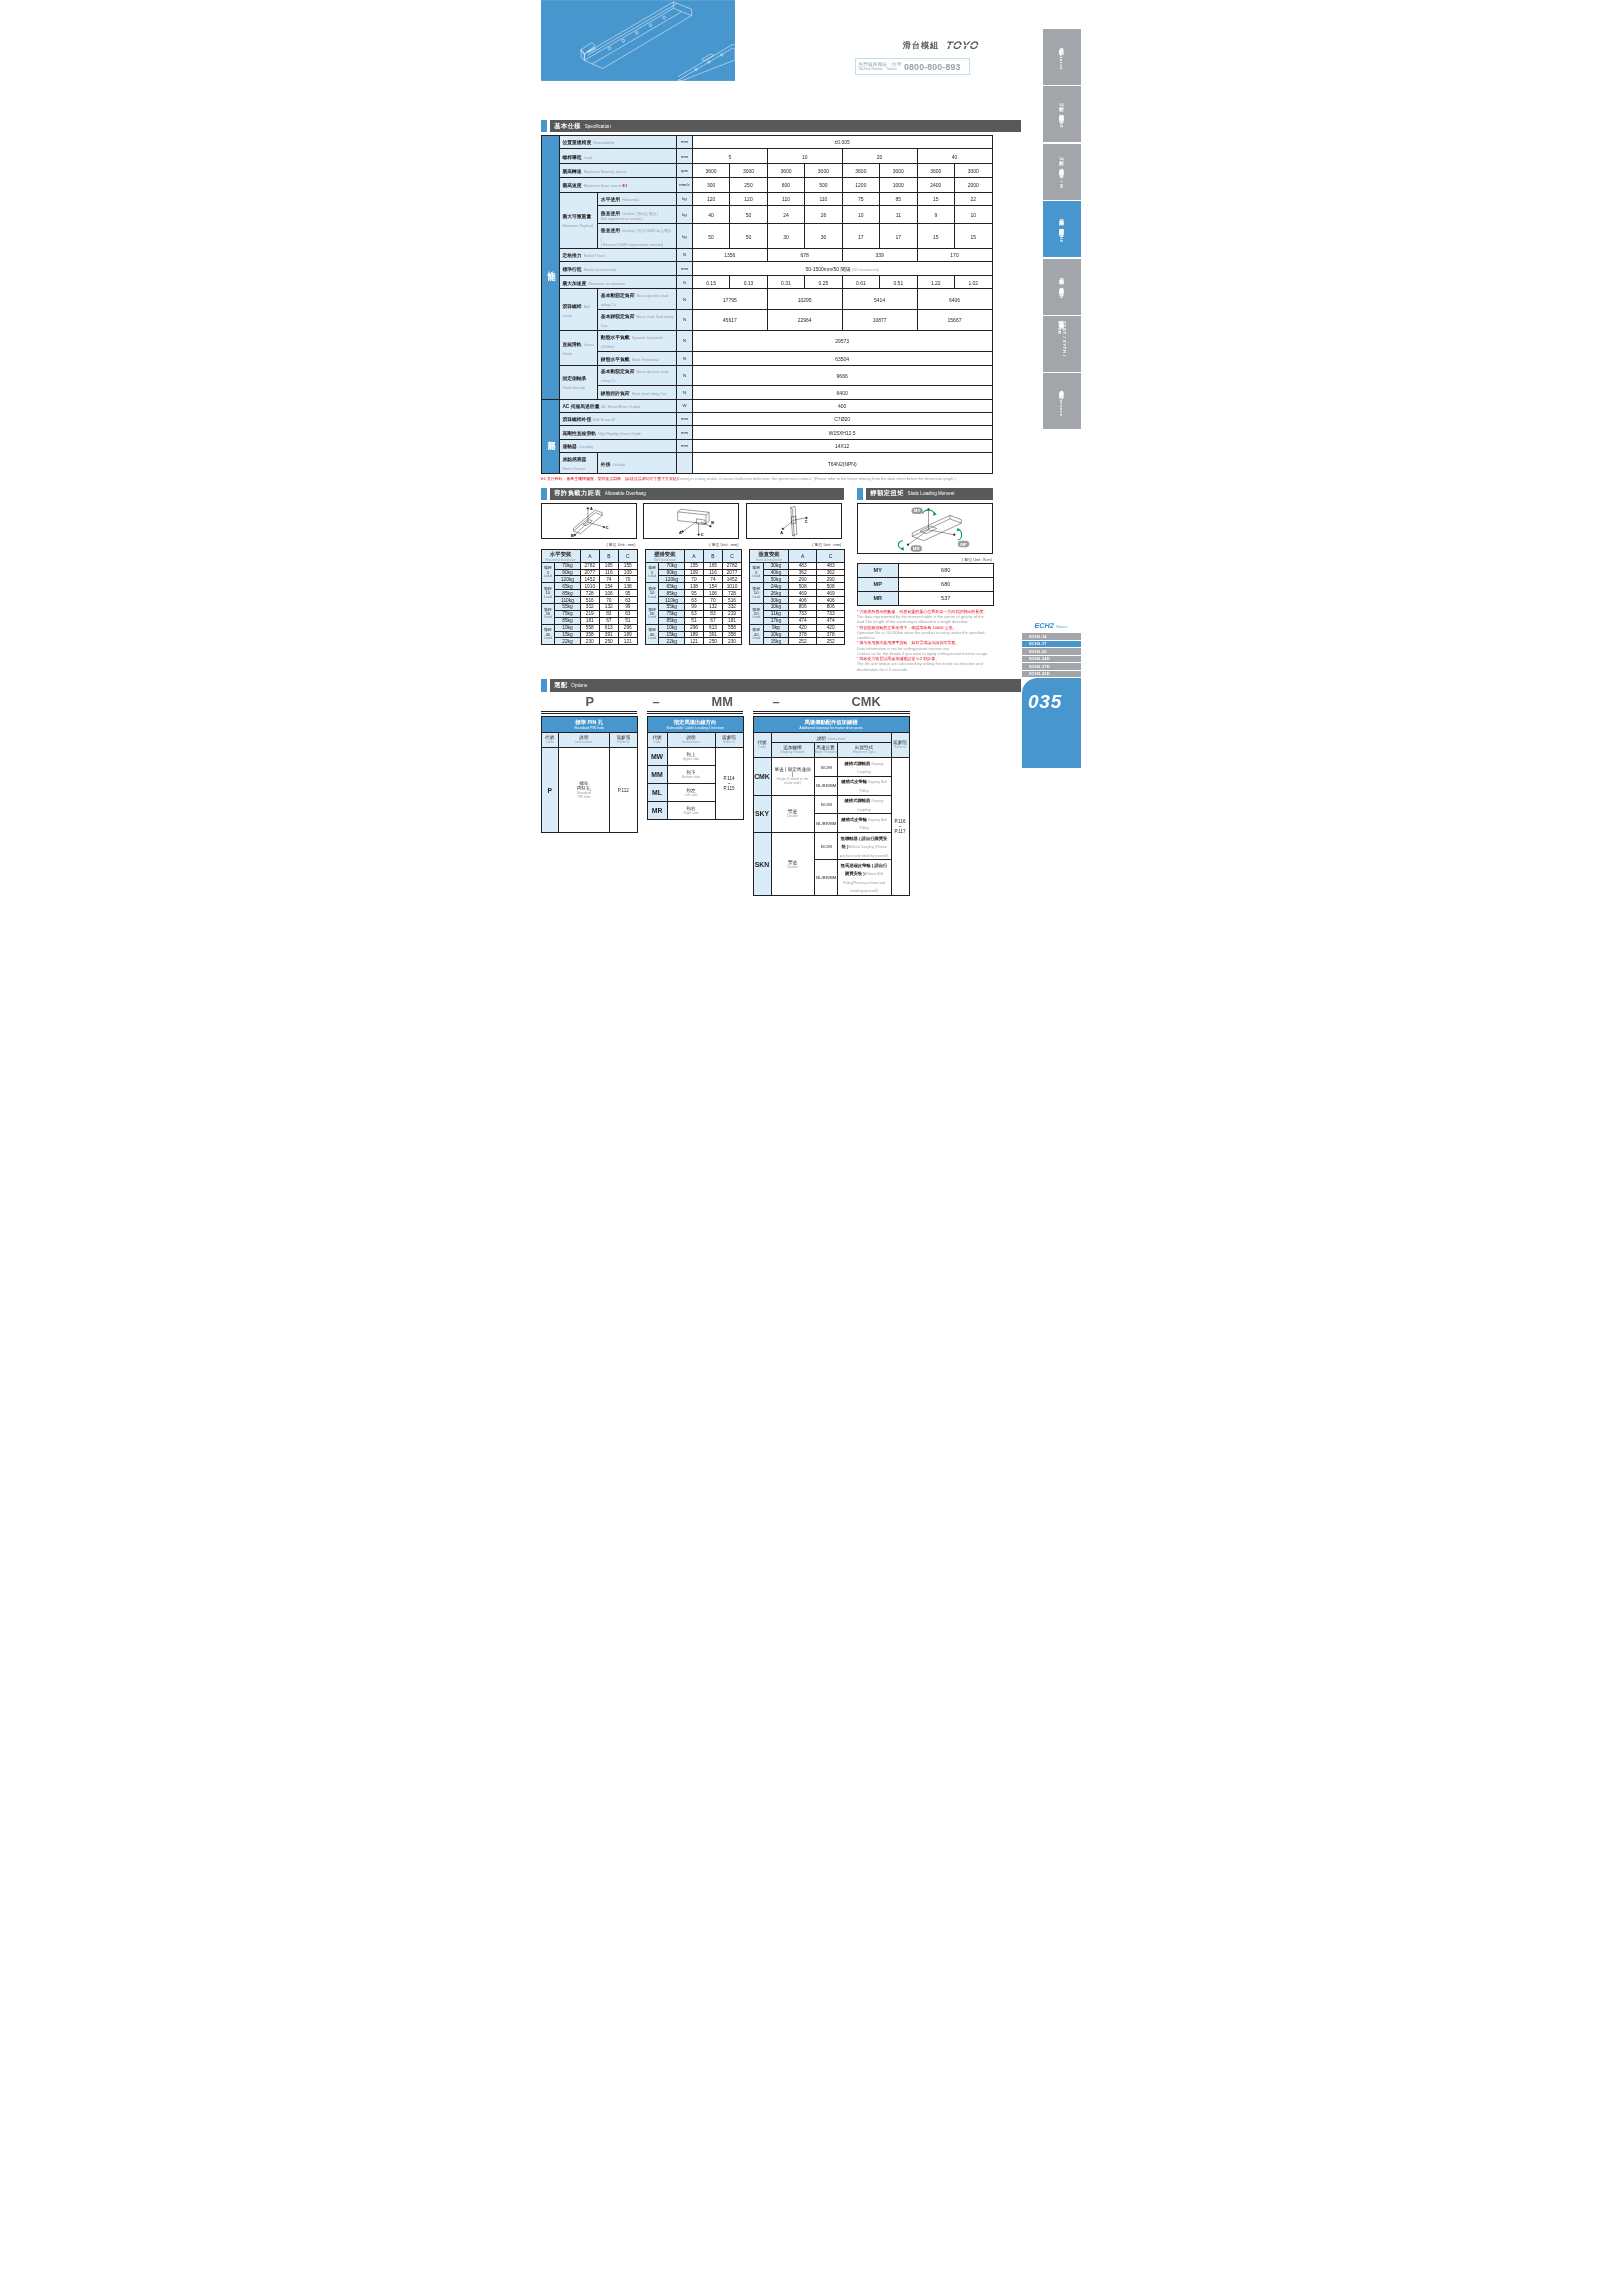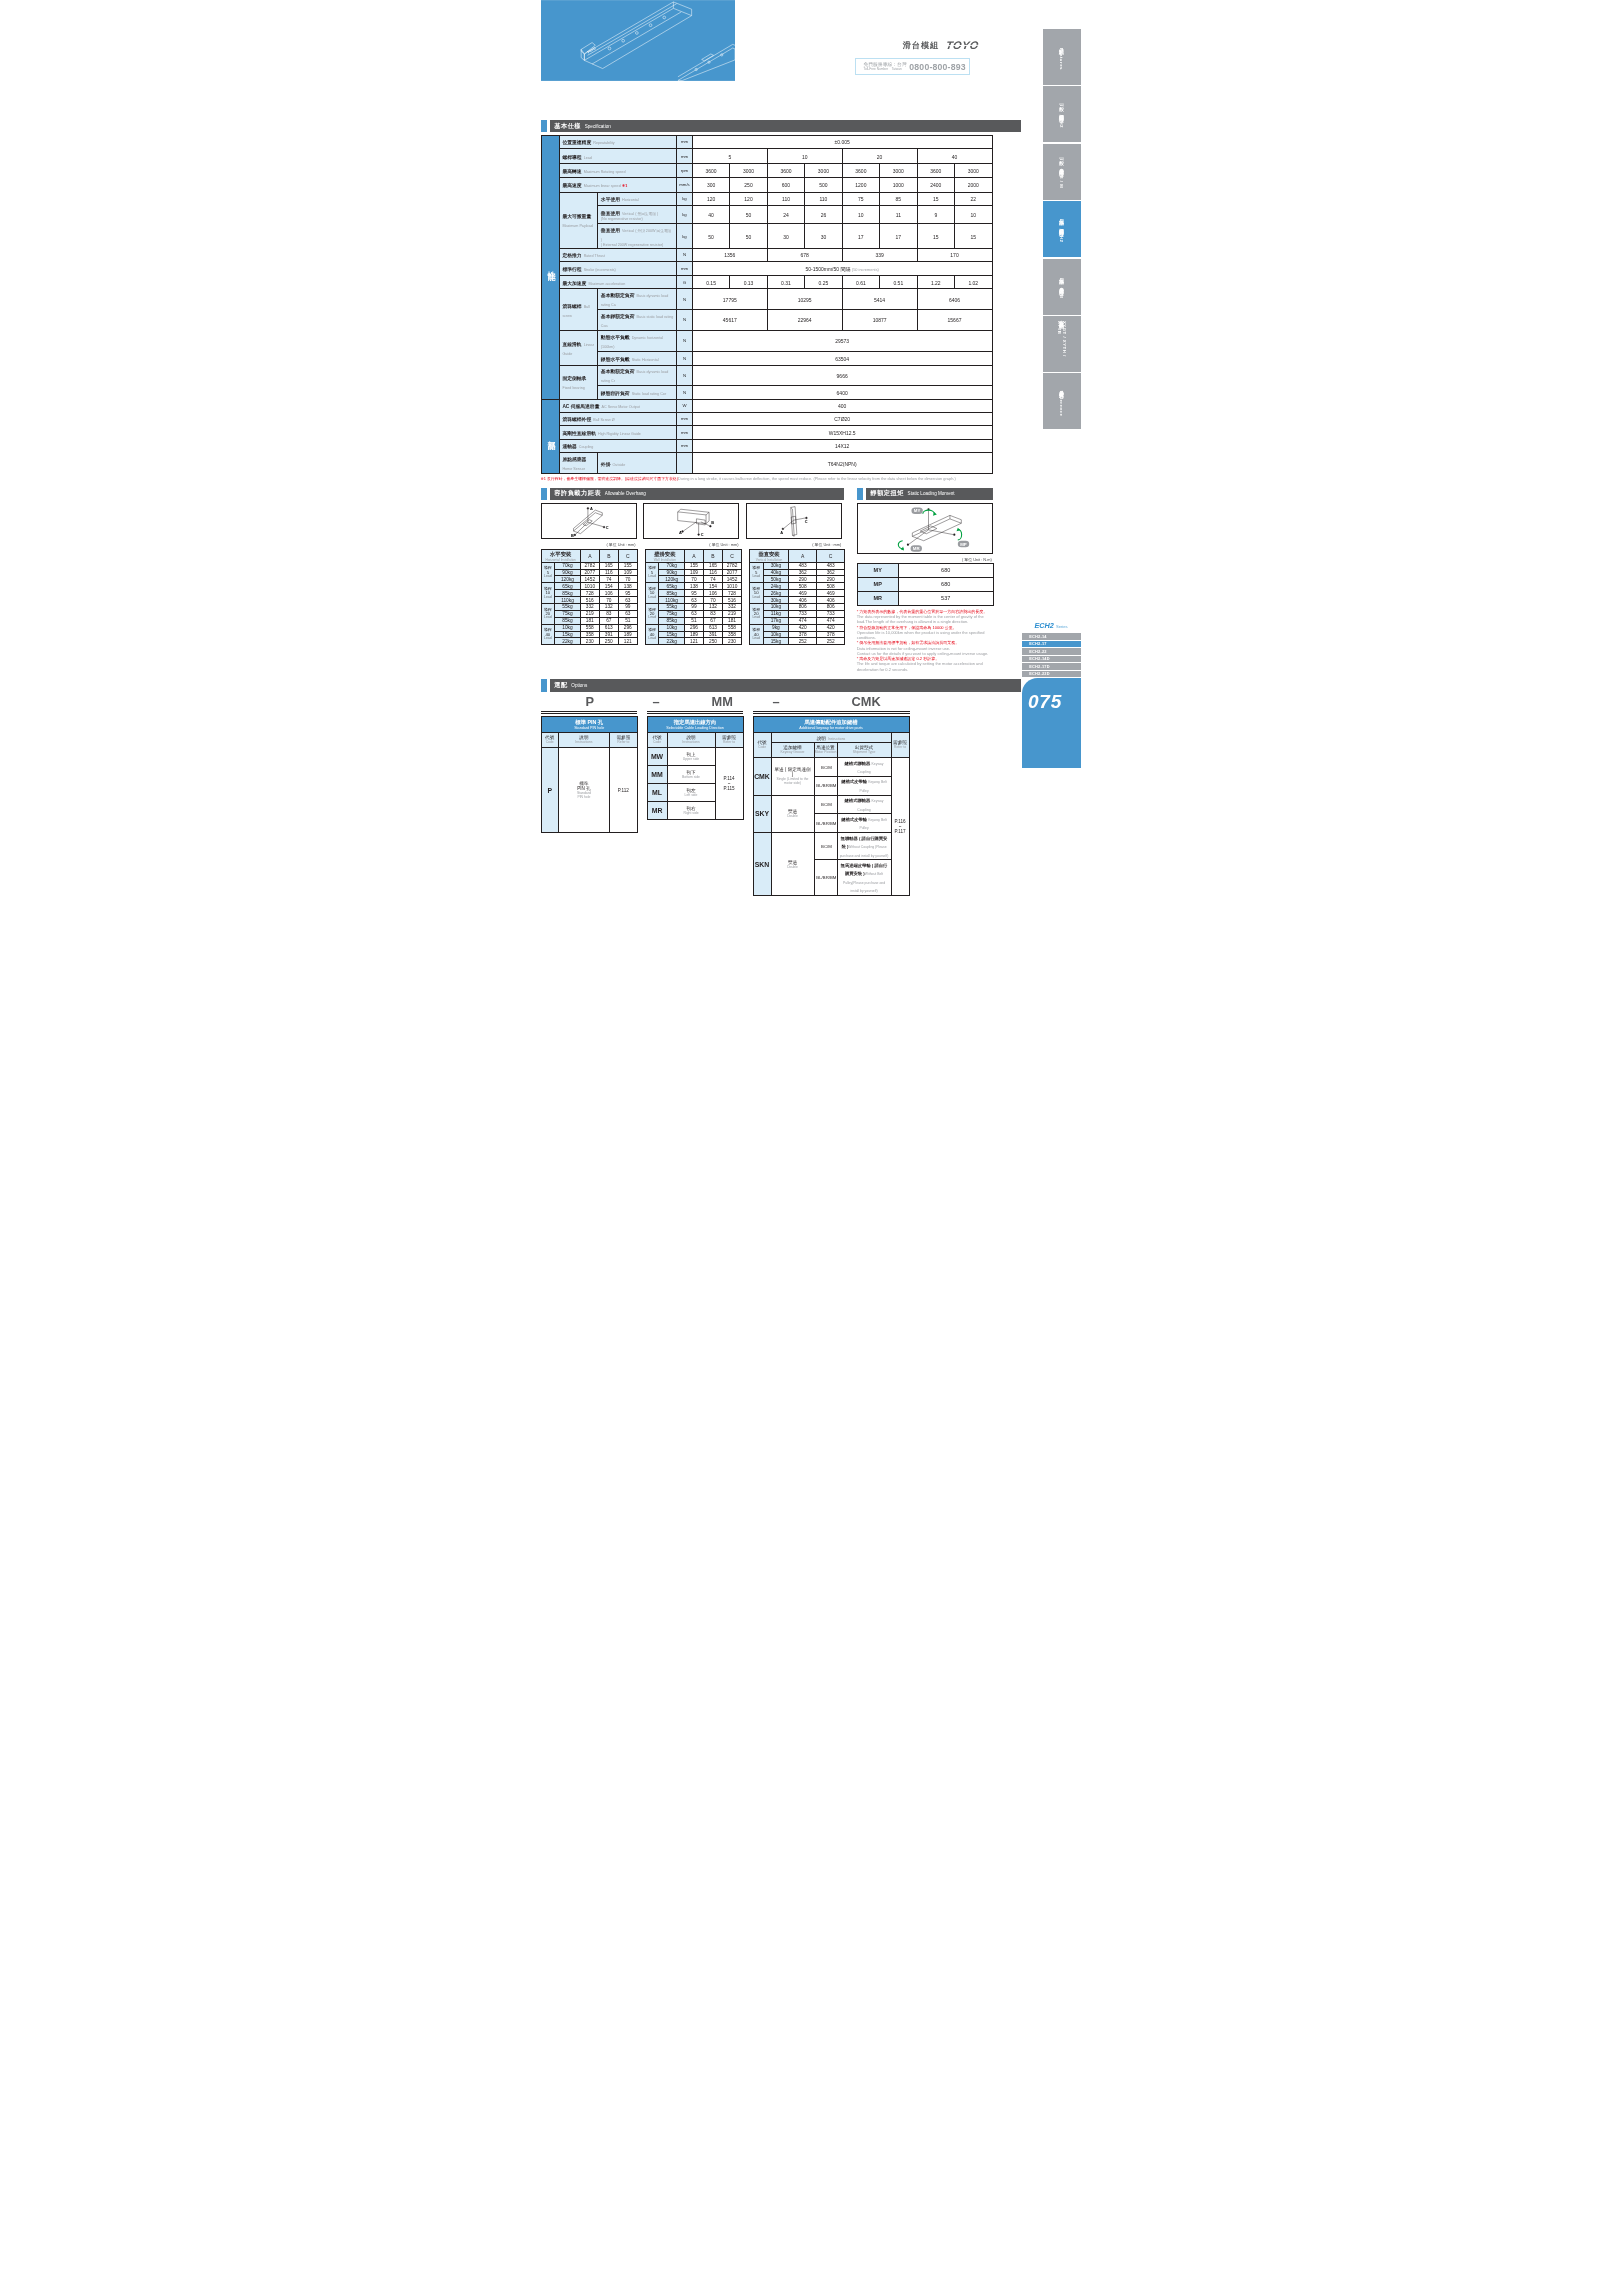--- a/index.html
+++ b/index.html
@@ -7,21 +7,21 @@
   .page { position:relative; width:540px; min-height:767px; margin:0 auto; background:#fff; overflow:hidden; }
   .content { position:relative; width:480px; margin-left:0; }
 
   
   .top-band { position:relative; height:85px; }
   .product-art { position:absolute; left:0; top:0; width:194px; height:81px; }
   .brand-row { position:absolute; right:42px; top:31px; display:flex; align-items:center; gap:6.4px;margin-top:8px; }
   .page-title { font-size:8.2px; font-weight:bold; color:#58595b; letter-spacing:0.9px; }
   .toyo-logo { font-size:11px; font-weight:900; font-style:italic; color:#58595b; letter-spacing:0.5px; transform:skewX(-8deg); position:relative; }
   .toyo-logo:after { content:""; position:absolute; left:-0.9px; right:-0.9px; top:46%; height:0.9px; background:#fff; transform:rotate(-1deg); }
-  .tollfree { position:absolute; right:51px; top:58px; width:115px; height:17.4px; border:0.9px solid #bce0f2; display:flex; align-items:center; justify-content:flex-end; gap:2.7px; padding:0.9px 2.7px; background:#fff; }
+  .tollfree { position:absolute; right:51px; top:58px; width:115px; height:17.4px; border:0.9px solid #bce0f2; display:flex; align-items:center; justify-content:flex-start; gap:2.7px; padding:0.9px 2.7px; background:#fff; }
   .tf-labels { text-align:left; color:#9fa3a7; line-height:1.1; }
   .tf-zh { font-size:4.8px; }
   .tf-en { font-size:3.2px; display:flex; gap:3.7px; }
   .tf-number { font-size:8.7px; font-weight:bold; color:#9fa3a7; letter-spacing:0.2px; }
 
   
   .sidebar { position:absolute; left:502px; top:29px; width:38px; display:flex; flex-direction:column; gap:1.4px; }
   .side-tab { height:56px; background:#a2a6ab; display:flex; align-items:center; justify-content:center; writing-mode:vertical-rl; color:#fff; gap:1.8px; cursor:pointer; }
   .side-tab.active { background:#4796cd; }
   .side-tab .zh { font-size:5px; font-weight:bold; letter-spacing:0.9px; }
@@ -1097,17 +1097,17 @@
         <div class="series-item">ECH2-14</div>
         <div class="series-item active">ECH2-17</div>
         <div class="series-item">ECH2-22</div>
         <div class="series-item">ECH2-14D</div>
         <div class="series-item">ECH2-17D</div>
         <div class="series-item">ECH2-22D</div>
       </div>
   </div>
 
   <div class="pagenum-box">
-    <div class="pagenum">075</div>
+    <div class="pagenum">035</div>
   </div>
 
 </div>
 
 
 </body></html>

